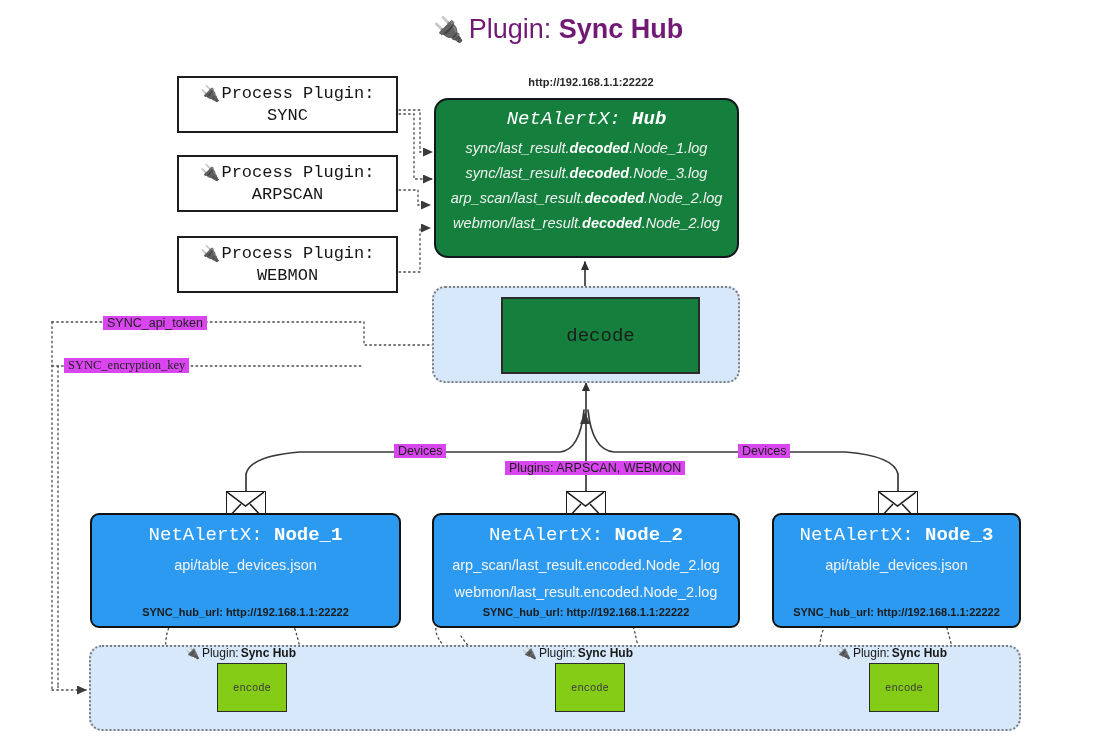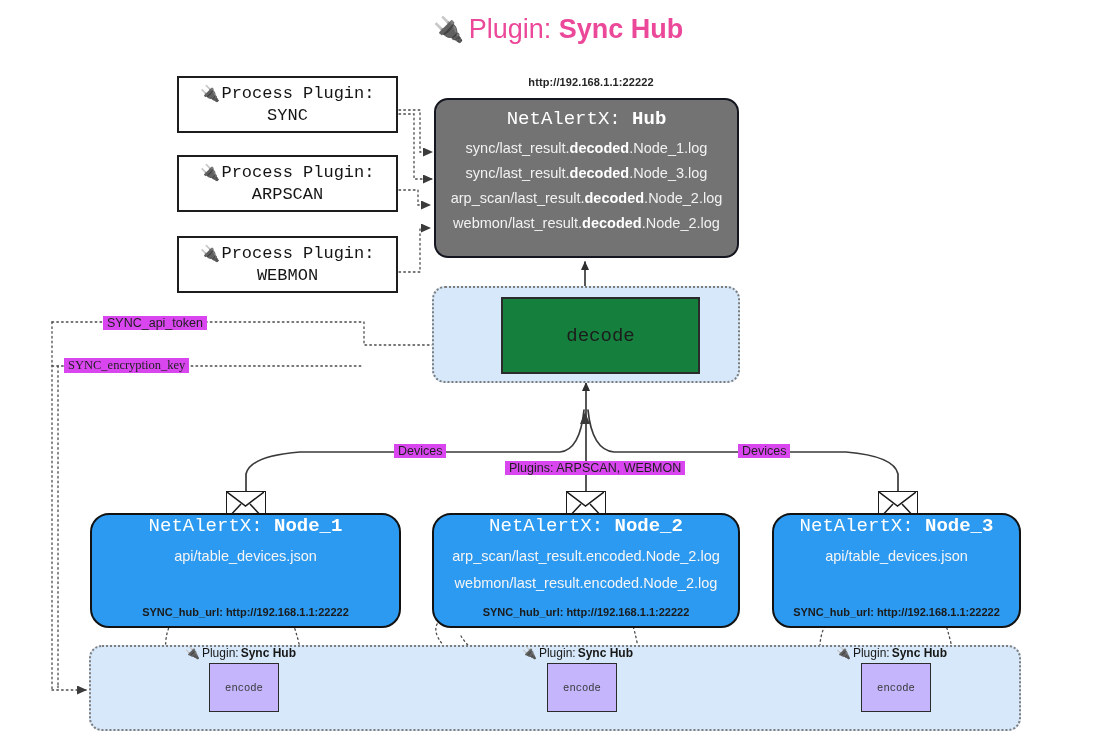--- a/index.html
+++ b/index.html
@@ -12,21 +12,21 @@
   }
   #stage{position:absolute;inset:0;width:1117px;height:754px;}
   #edges{position:absolute;left:0;top:0;width:1117px;height:754px;pointer-events:none;}
 
   .abs{position:absolute;box-sizing:border-box;}
 
   
   #page-title{
     left:0;top:14px;width:1117px;
     text-align:center;
-    font-size:27px;color:#ec4899;
+    font-size:27px;color:#701a75;
     white-space:nowrap;
   }
   #page-title .plug{font-size:25px;margin-right:4px;display:inline-block;transform:rotate(0deg);}
   #page-title .strong{font-weight:bold;}
 
   
   .proc-box{
     width:221px;height:57px;
     background:#ffffff;
     border:2px solid #1d1d1d;
@@ -39,25 +39,26 @@
   .proc-box .l1{display:flex;align-items:center;gap:1px;white-space:nowrap;}
   .proc-box .plug{font-family:"Liberation Sans",sans-serif;font-size:16px;}
 
   
   #hub-url{
     left:441px;top:76px;width:300px;text-align:center;
     font-size:11px;font-weight:bold;color:#262626;letter-spacing:0.1px;
   }
   #hub-box{
     left:434px;top:98px;width:305px;height:160px;
-    background:#737373;
+    background:#15803d;
     border:2px solid #14161f;
     border-radius:14px;
     color:#ffffff;
     padding-top:8px;
+    font-style:italic;
   }
   #hub-title{
     text-align:center;
     font-family:"Liberation Mono","DejaVu Sans Mono",monospace;
     font-size:19px;color:#ffffff;margin-bottom:6px;white-space:nowrap;
   }
   #hub-title .strong{font-weight:bold;}
   .hub-line{
     text-align:center;font-size:14.5px;color:#f2f2f2;
     line-height:1.72;white-space:nowrap;
@@ -88,22 +89,23 @@
   #lbl-enc-key{left:64px;top:358px;font-family:Liberation Serif, serif;}
   #lbl-dev-left{left:394px;top:444px;}
   #lbl-dev-right{left:738px;top:444px;}
   #lbl-plugins{left:505px;top:461px;font-size:12.5px;}
 
   
   .node-box{
     height:115px;
     background:#2c9af0;
     border:2px solid #121212;
-    border-radius:19px;
+    border-radius:9px;
     color:#ffffff;
+    padding-top:9px;
   }
   .node-title{
     text-align:center;
     font-family:"Liberation Mono","DejaVu Sans Mono",monospace;
     font-size:19px;color:#ffffff;white-space:nowrap;
   }
   .node-title .strong{font-weight:bold;}
   .node-line{
     text-align:center;font-size:14.5px;color:#f5f5f5;
     margin-top:11px;white-space:nowrap;
@@ -135,25 +137,25 @@
     border:2px dotted #7d7d7d;
     border-radius:13px;
   }
   .enc-label{
     font-size:12px;color:#171717;white-space:nowrap;
     display:flex;align-items:center;gap:2px;
   }
   .enc-label .strong{font-weight:bold;}
   .enc-label .plug{font-size:12px;}
   .enc-box{
-    width:70px;height:49px;background:#c4b5fd;
+    width:70px;height:49px;background:#84cc16;
     border:1.8px solid #2b2b2b;
     display:flex;align-items:center;justify-content:center;
     font-family:"Liberation Mono","DejaVu Sans Mono",monospace;
-    font-size:10.5px;color:#3a3a3a;
+    font-size:10.5px;color:#3a3a3a;margin-left:8px;
   }
   #enc-lbl-1{left:185px;top:646px;}
   #enc-box-1{left:209px;top:663px;}
   #enc-lbl-2{left:522px;top:646px;}
   #enc-box-2{left:547px;top:663px;}
   #enc-lbl-3{left:836px;top:646px;}
   #enc-box-3{left:861px;top:663px;}
 </style>
 </head>
 <body>

